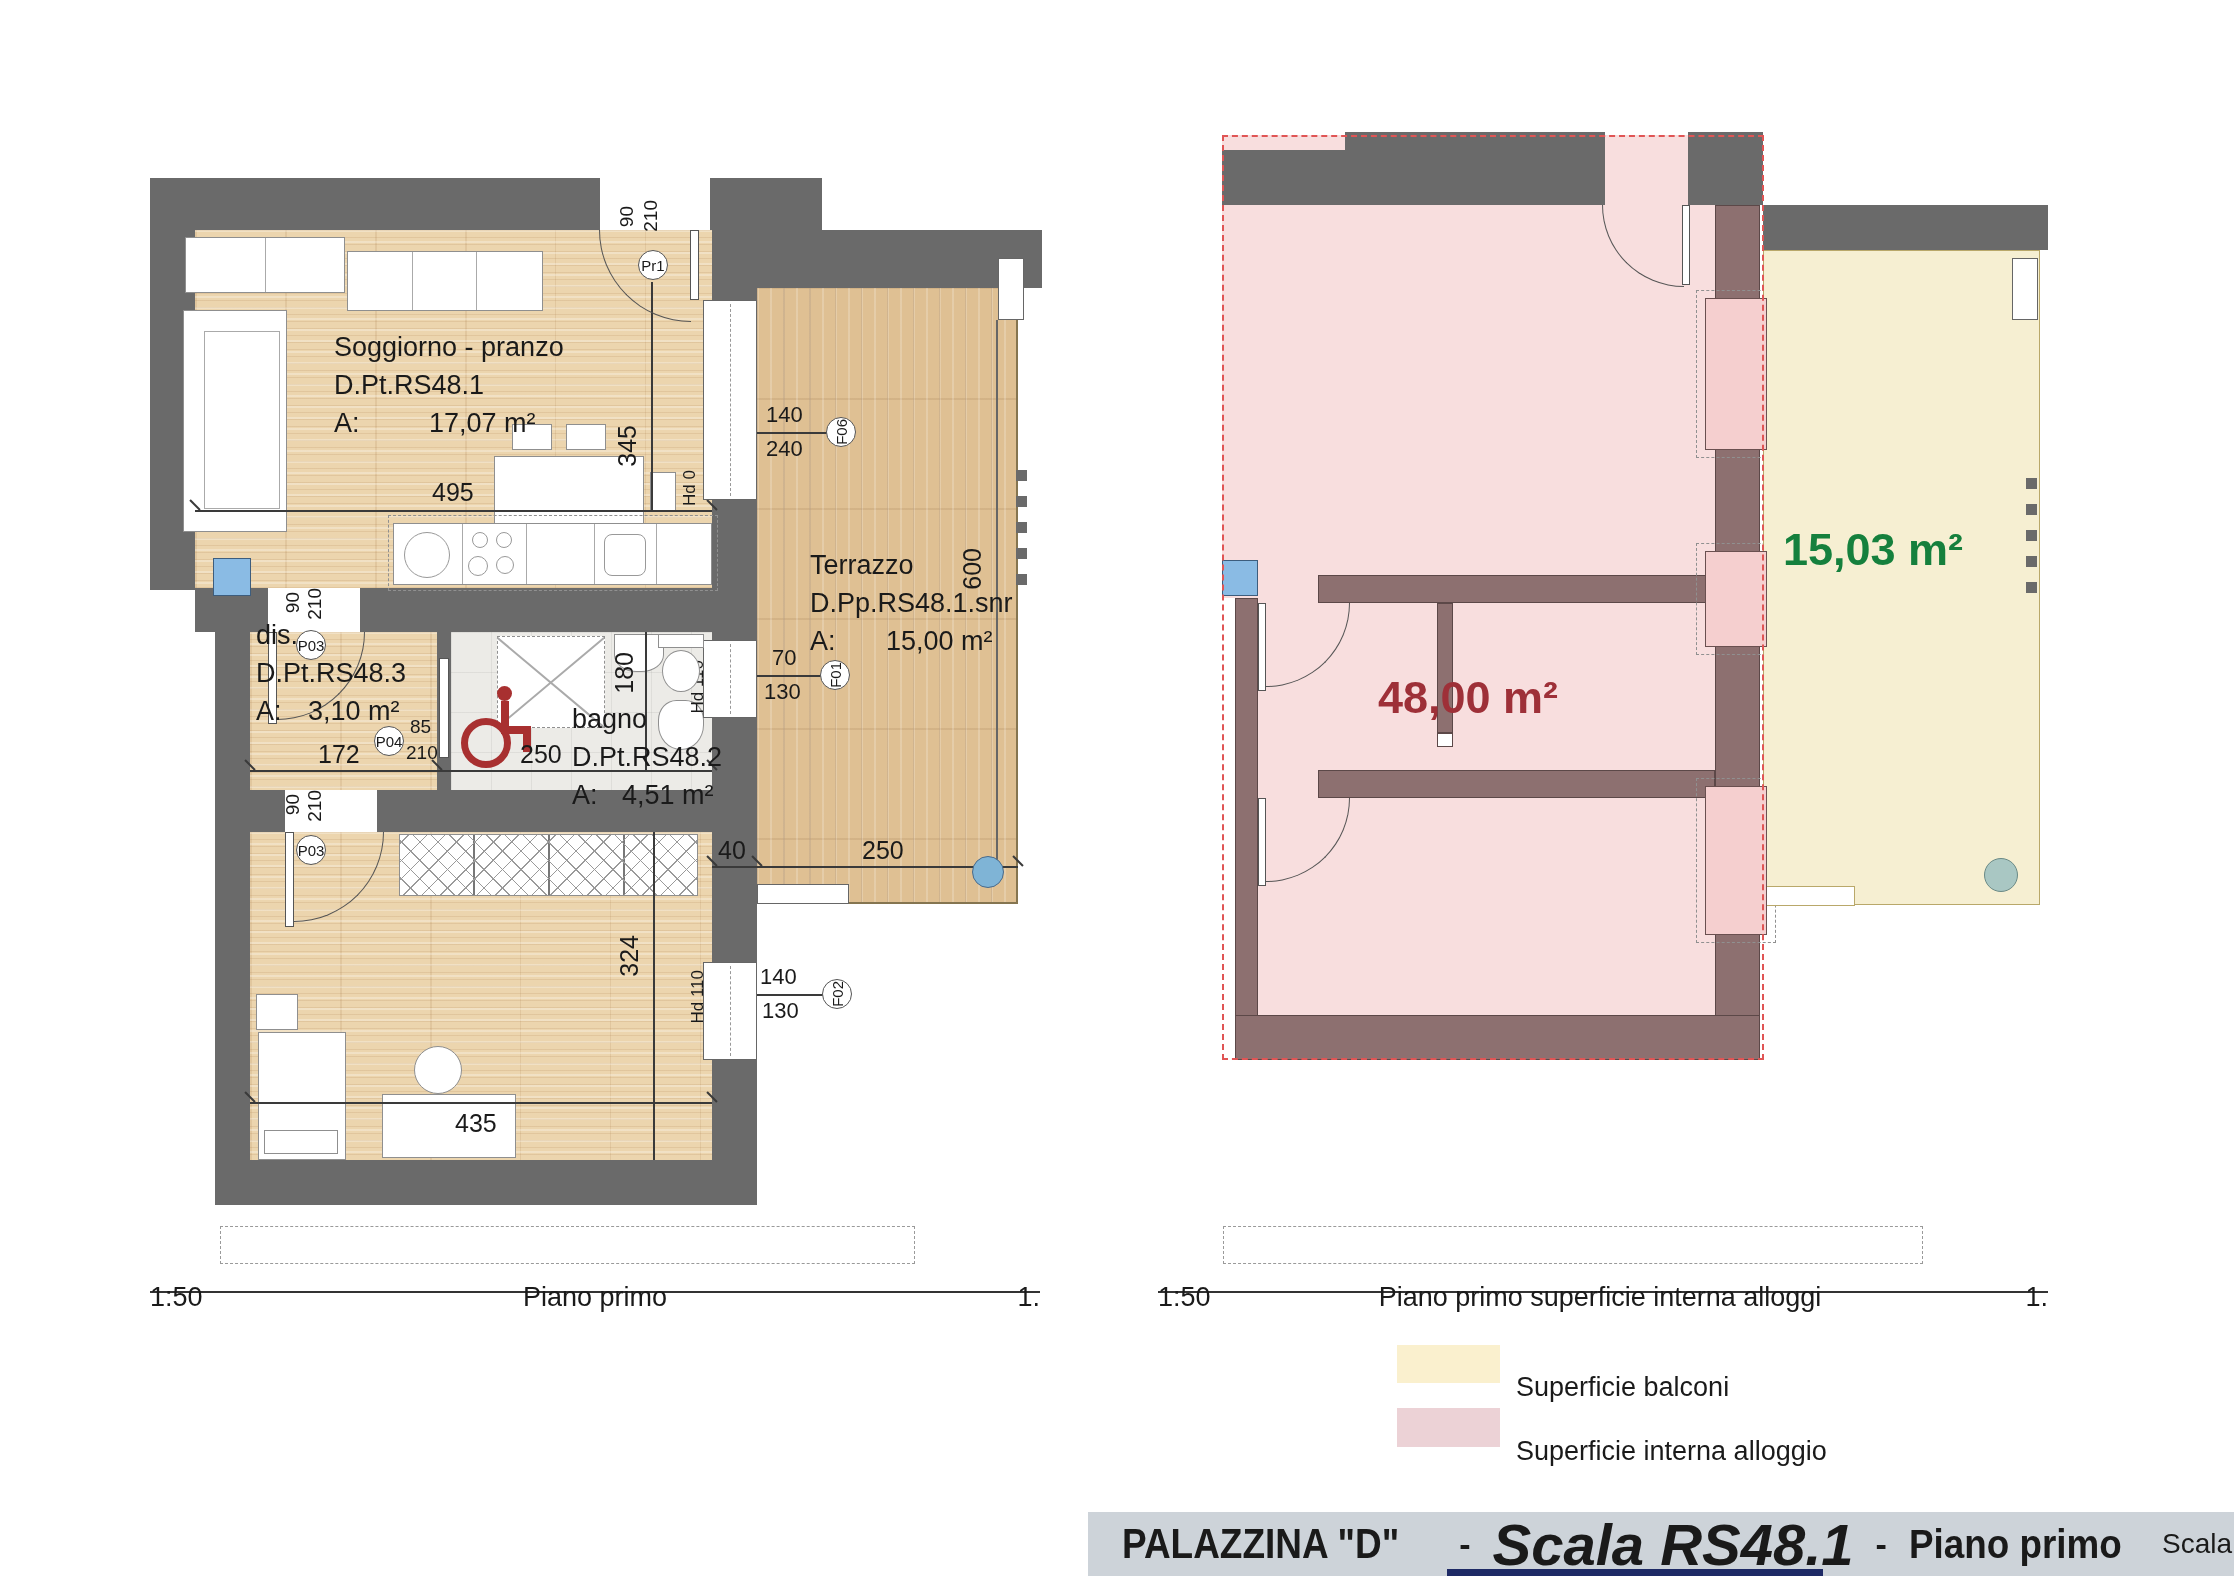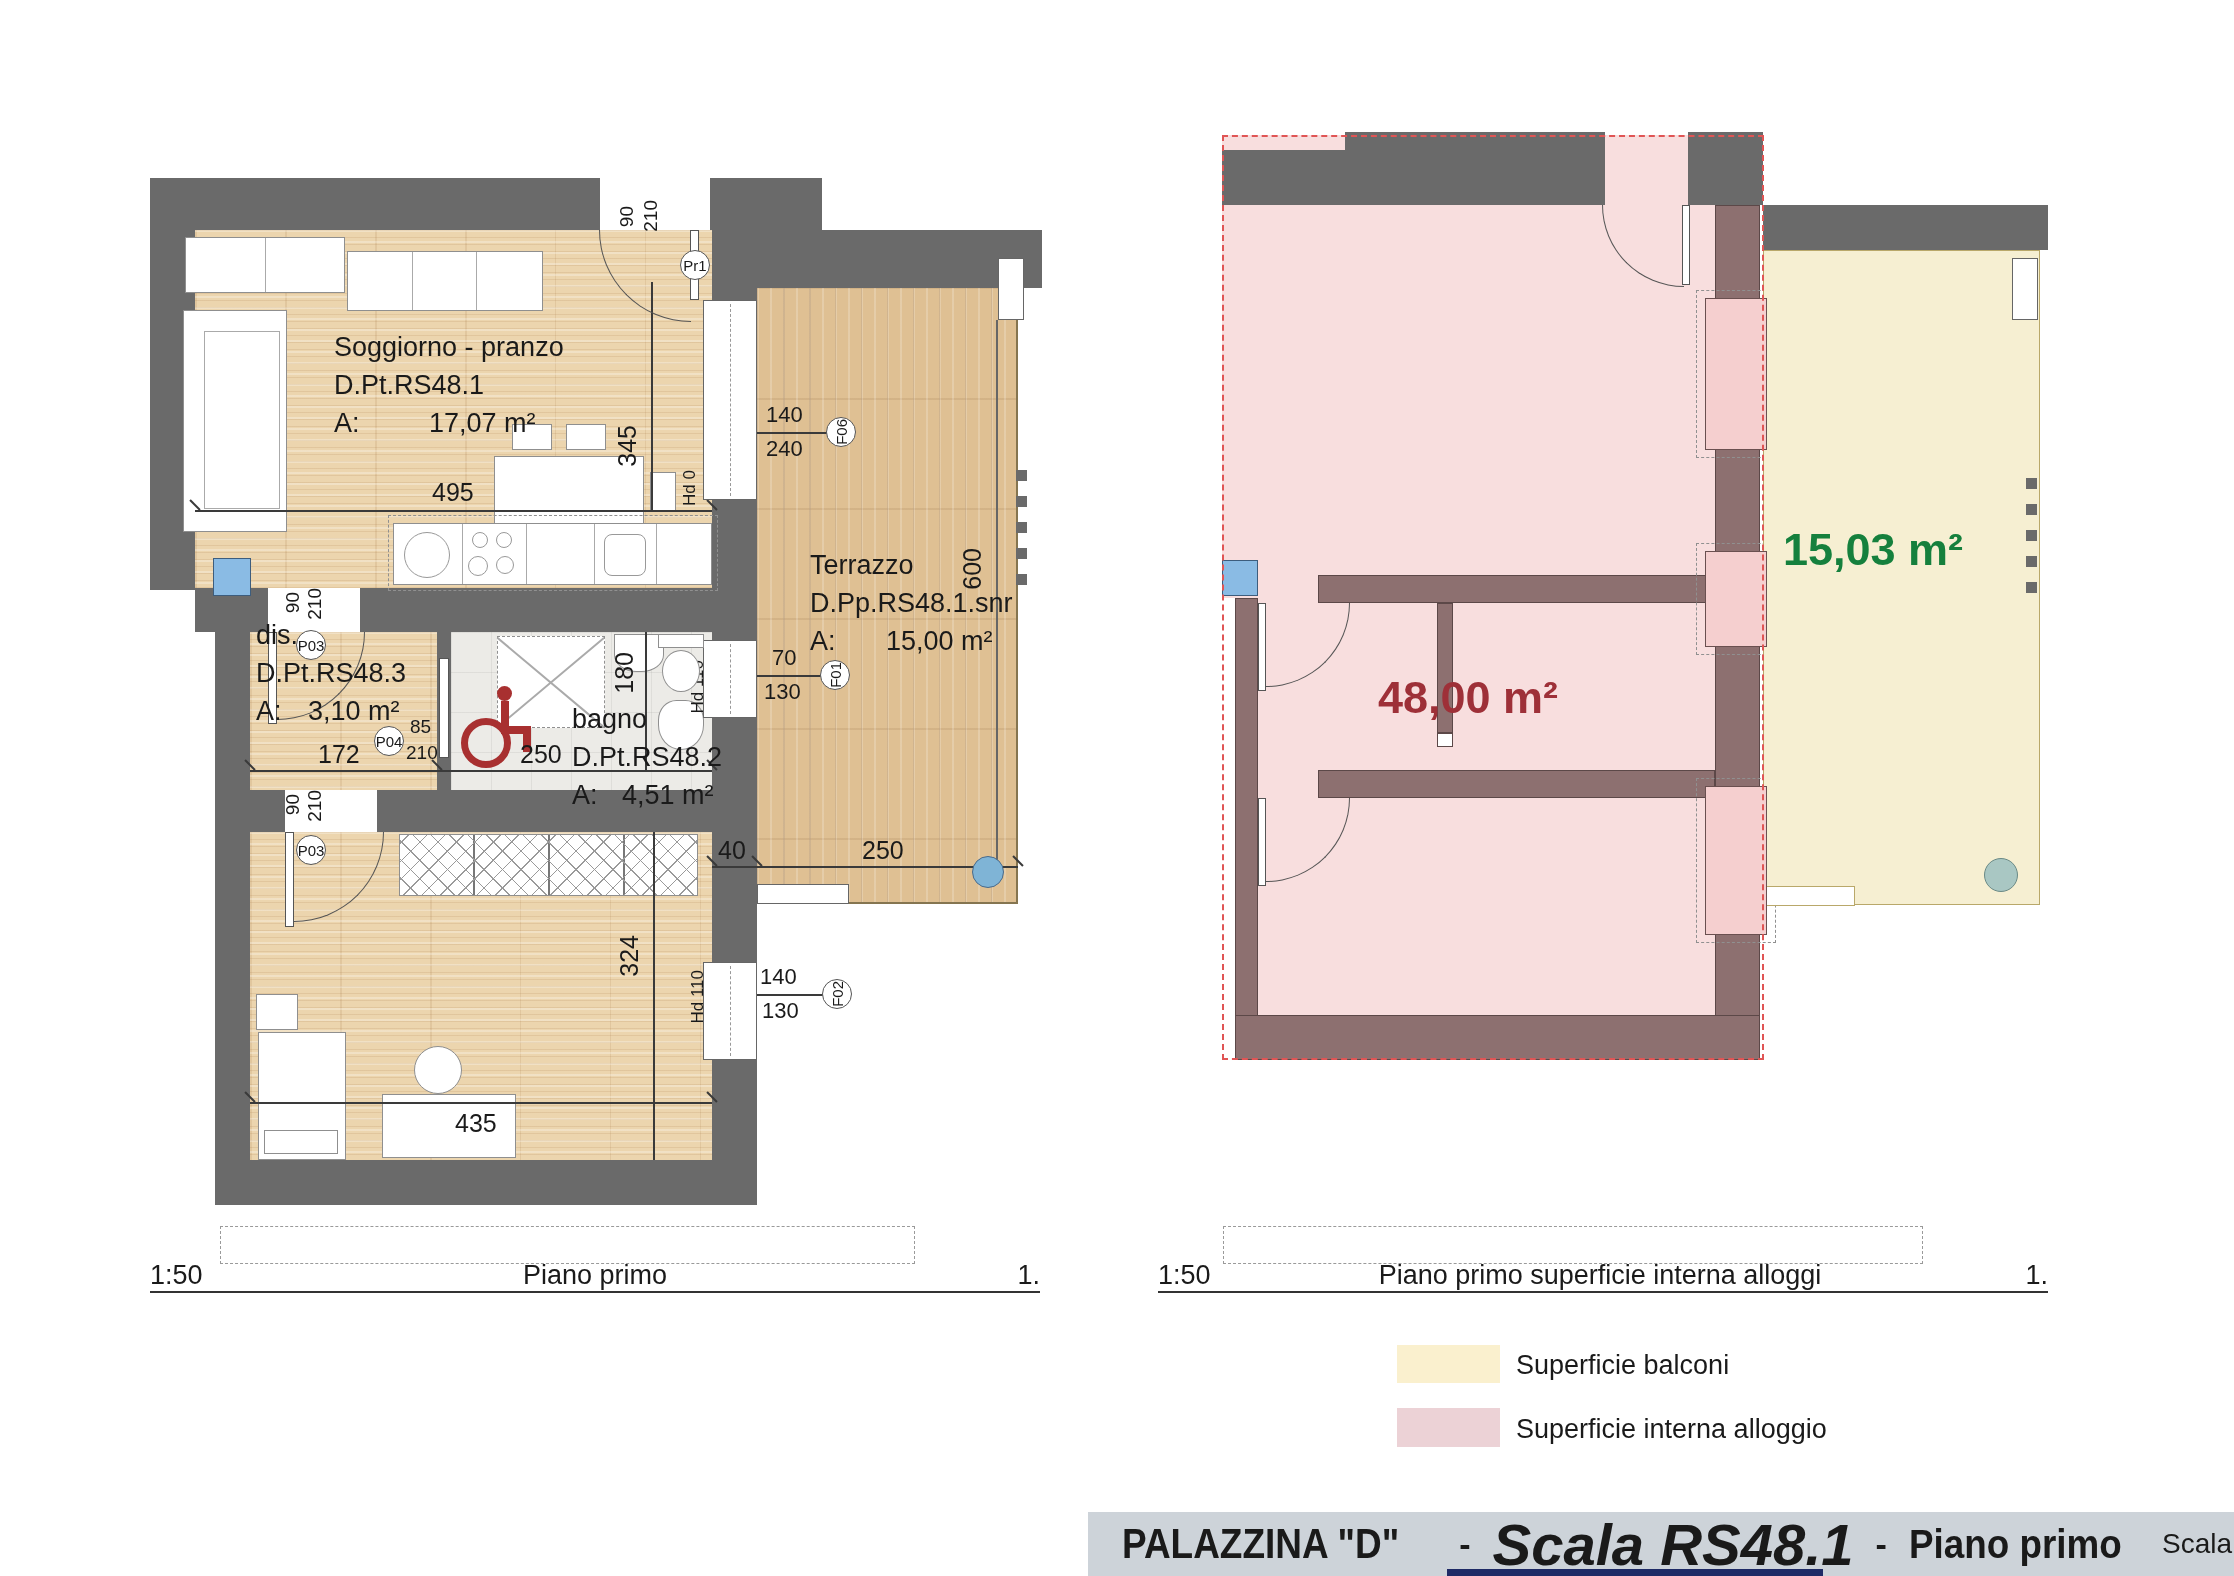--- a/index.html
+++ b/index.html
@@ -42,21 +42,21 @@
           border-radius:0 0 0 100%;z-index:4;}
   .rwin{position:absolute;background:#f5cfcf;border:1.5px solid #6a5050;z-index:5;}
   .bluebox{position:absolute;background:#8abbe4;border:1.5px solid #3d5d7d;z-index:6;}
   .wardrobe{position:absolute;background-color:#fff;border:1.5px solid #8f8f8f;background-image:
      repeating-linear-gradient(45deg, transparent 0 12px, #9a9a9a 12px 13px),
      repeating-linear-gradient(-45deg, transparent 0 12px, #9a9a9a 12px 13px),
      repeating-linear-gradient(90deg, transparent 0 73px, #777 73px 75px);}
   .wc{position:absolute;z-index:7;}
   .wc div{position:absolute;background:#a83030;}
   .area-big{position:absolute;font-weight:bold;font-size:45px;text-align:center;width:210px;z-index:8;}
-  .caption{position:absolute;font-size:27px;white-space:nowrap;}
+  .caption{position:absolute;font-size:27px;white-space:nowrap;margin-top:22px;}
   .legend-swatch{position:absolute;}
   .titlebar{position:absolute;background:#cdd3d9;display:flex;align-items:center;gap:22px;padding-left:34px;}
   .t-building{font-weight:bold;font-size:42px;display:inline-block;transform:scaleX(.88);transform-origin:left center;white-space:nowrap;}
   .t-dash{font-weight:bold;font-size:34px;}
   .t-casa{font-weight:bold;font-style:italic;font-size:58px;white-space:nowrap;}
   .t-floor{font-weight:bold;font-size:40px;display:inline-block;transform:scaleX(.92);transform-origin:left center;white-space:nowrap;}
   .t-scale{font-size:28px;white-space:nowrap;}
   .z9{z-index:9;}
 </style>
 </head>
@@ -221,21 +221,21 @@
   <div class="tick" style="left:1011px;top:860px;"></div>
   <div class="dim z9" style="left:718px;top:836px;">40</div>
   <div class="dim z9" style="left:862px;top:836px;">250</div>
   <div class="dimline" style="left:996px;top:320px;width:2px;height:556px;background:#666;"></div>
   <div class="dim vtext z9" style="left:958px;top:548px;">600</div>
 
   <div class="sdim vtext" style="left:680px;top:470px;font-size:17px;">Hd 0</div>
   <div class="sdim vtext" style="left:688px;top:660px;font-size:17px;">Hd 110</div>
   <div class="sdim vtext" style="left:688px;top:970px;font-size:17px;">Hd 110</div>
 
-  <div class="circ" style="left:638px;top:250px;margin-left:42px;">Pr1</div>
+  <div class="circ" style="left:638px;top:250px;">Pr1</div>
   <div class="sdim vtext" style="left:616px;top:206px;">90</div>
   <div class="sdim vtext" style="left:640px;top:200px;">210</div>
   <div class="circ" style="left:296px;top:630px;">P03</div>
   <div class="sdim vtext" style="left:282px;top:592px;">90</div>
   <div class="sdim vtext" style="left:304px;top:588px;">210</div>
   <div class="circ" style="left:374px;top:726px;">P04</div>
   <div class="sdim" style="left:410px;top:716px;">85</div>
   <div class="sdim" style="left:406px;top:742px;">210</div>
   <div class="circ" style="left:296px;top:835px;">P03</div>
   <div class="sdim vtext" style="left:282px;top:794px;">90</div>

